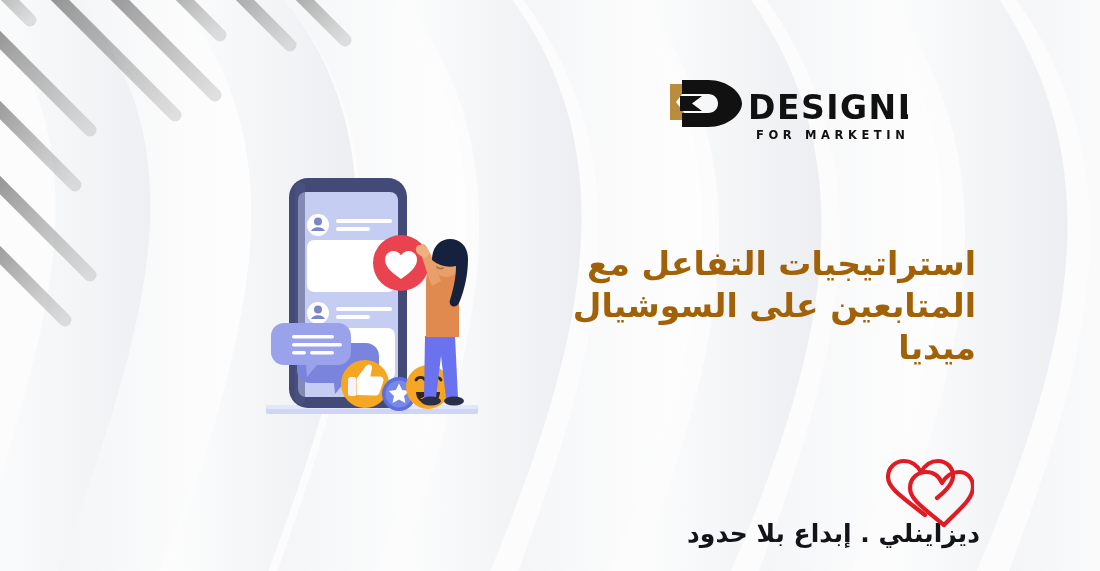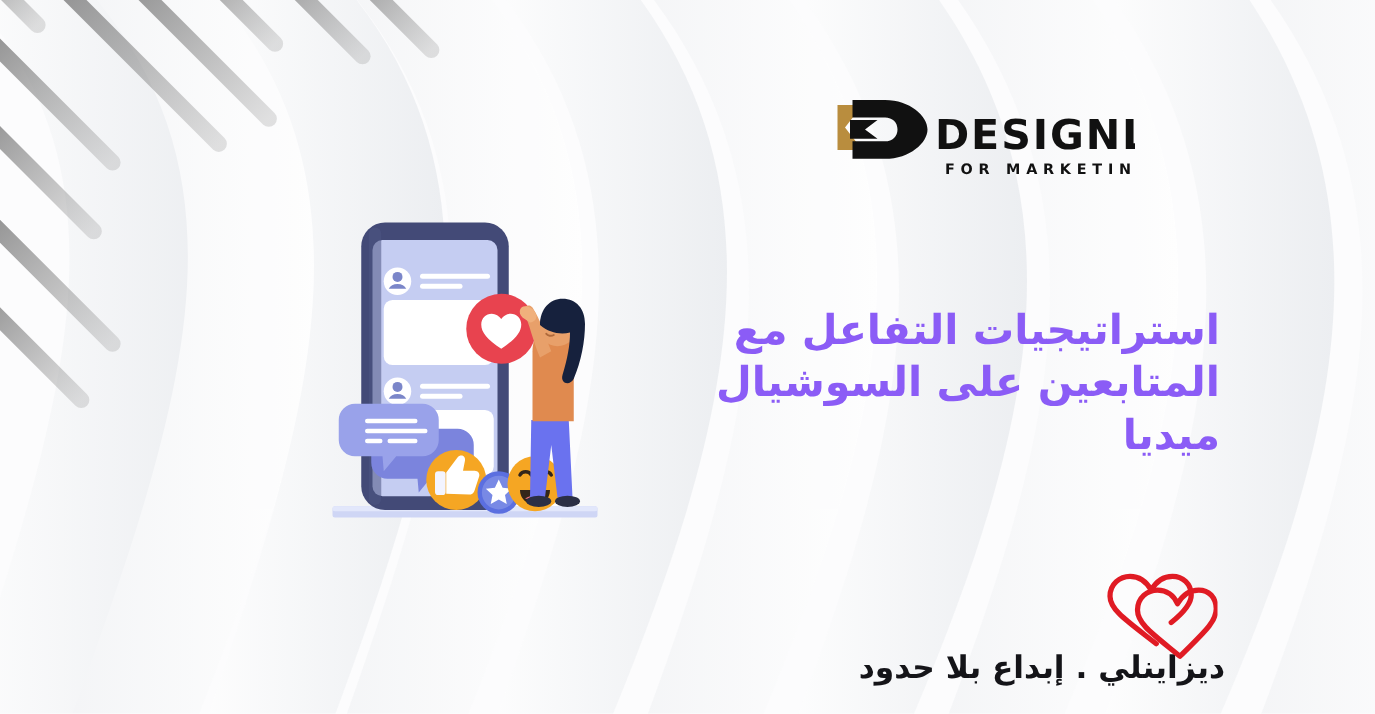--- a/index.html
+++ b/index.html
@@ -28,21 +28,21 @@
 
   
   .logo{position:absolute;left:668px;top:78px;width:240px;height:70px;}
   .logo svg{display:block;}
 
   
   .headline{
     position:absolute;right:124px;top:243px;width:420px;
     text-align:right;direction:rtl;
     font-size:33px;line-height:1.28;font-weight:bold;
-    color:#8b5cf6;letter-spacing:0px;
+    color:#a16207;letter-spacing:0px;
     white-space:pre-wrap;
   }
 
   
   .tagline-wrap{position:absolute;right:120px;bottom:22px;text-align:center;}
   .heart-mark{position:absolute;right:6px;top:-62px;width:94px;height:72px;}
   .heart-mark svg{display:block;}
   .tagline{
     direction:rtl;font-size:25px;font-weight:bold;color:#141418;
     line-height:1.2;white-space:nowrap;

